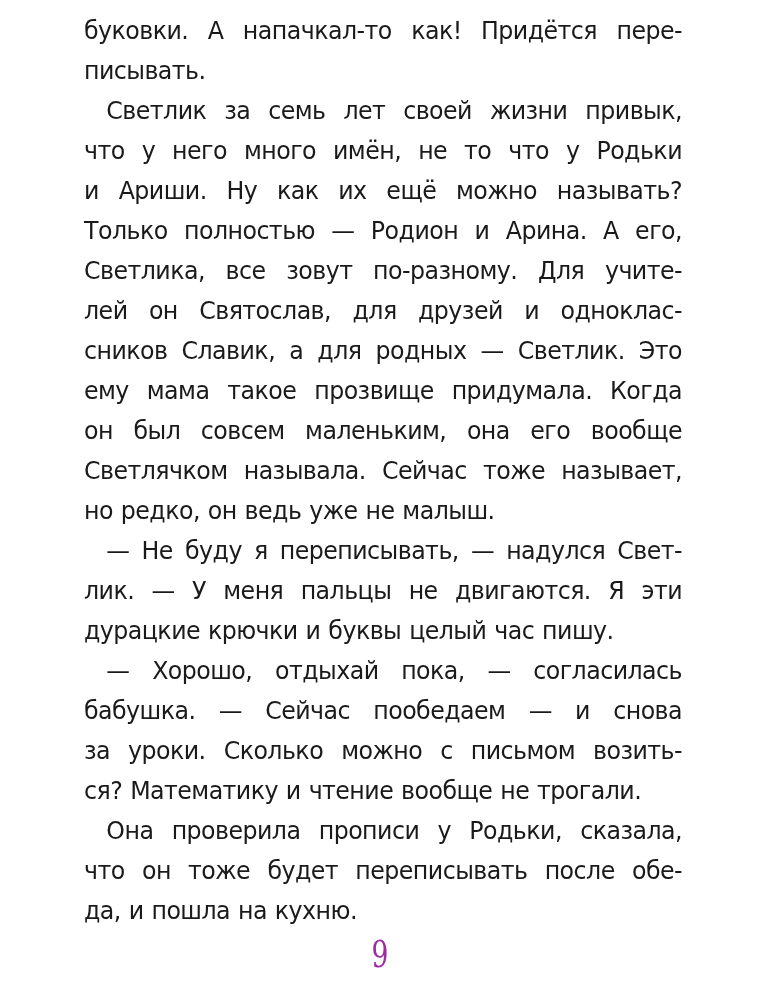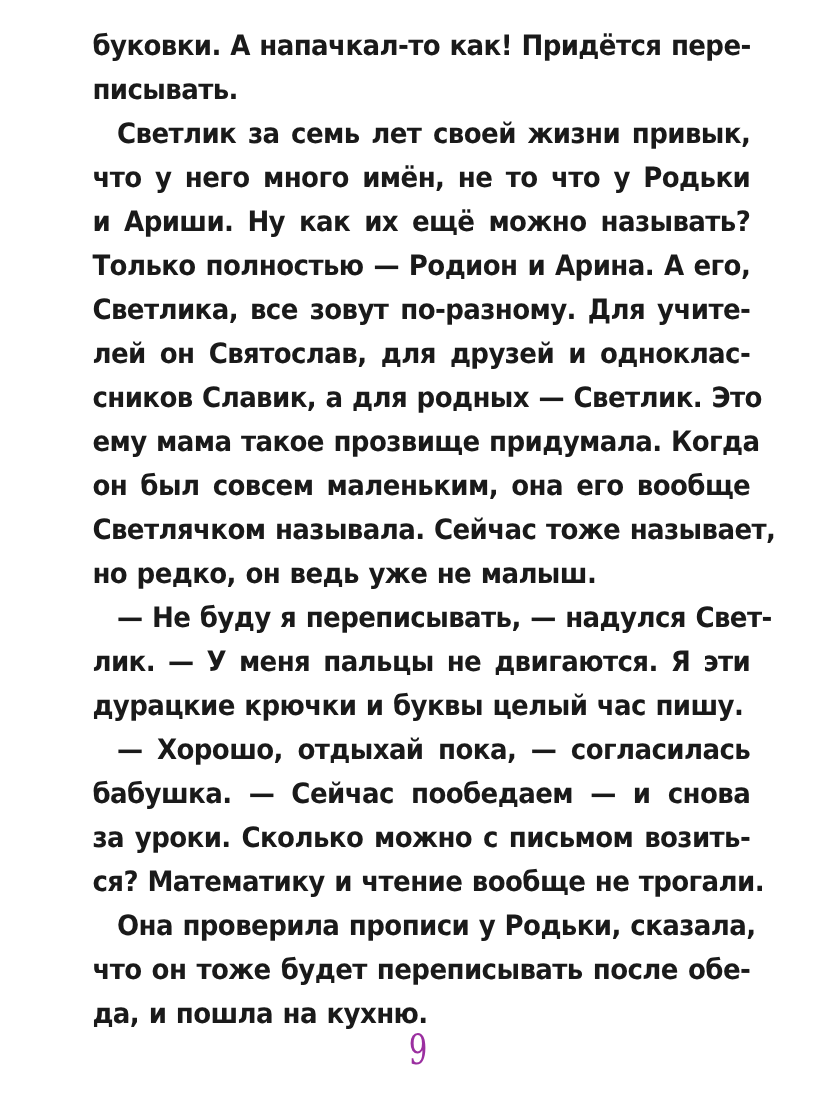--- a/index.html
+++ b/index.html
@@ -3,21 +3,21 @@
   <meta charset="utf-8">
   <style>
     html, body { margin: 0; padding: 0; }
     body {
       width: 760px; height: 1000px; background: #ffffff;
       position: relative; overflow: hidden;
       font-family: "DejaVu Sans", sans-serif;
       color: #1a1a1a;
     }
     .page-text {
-      position: absolute; left: 84px; top: 22px; width: 598px; font-weight: bold;
+      position: absolute; left: 84px; top: 10px; width: 598px;
     }
     .line {
       display: block; height: 40px; line-height: 40px;
       font-size: 25.5px; white-space: nowrap;
       text-align: justify; text-align-last: justify;
       letter-spacing: -0.6px; word-spacing: 1px;
       transform: scaleX(0.93); transform-origin: left center;
       width: 643px;
     }
     .line.indent { padding-left: 24px; width: 619px; }

